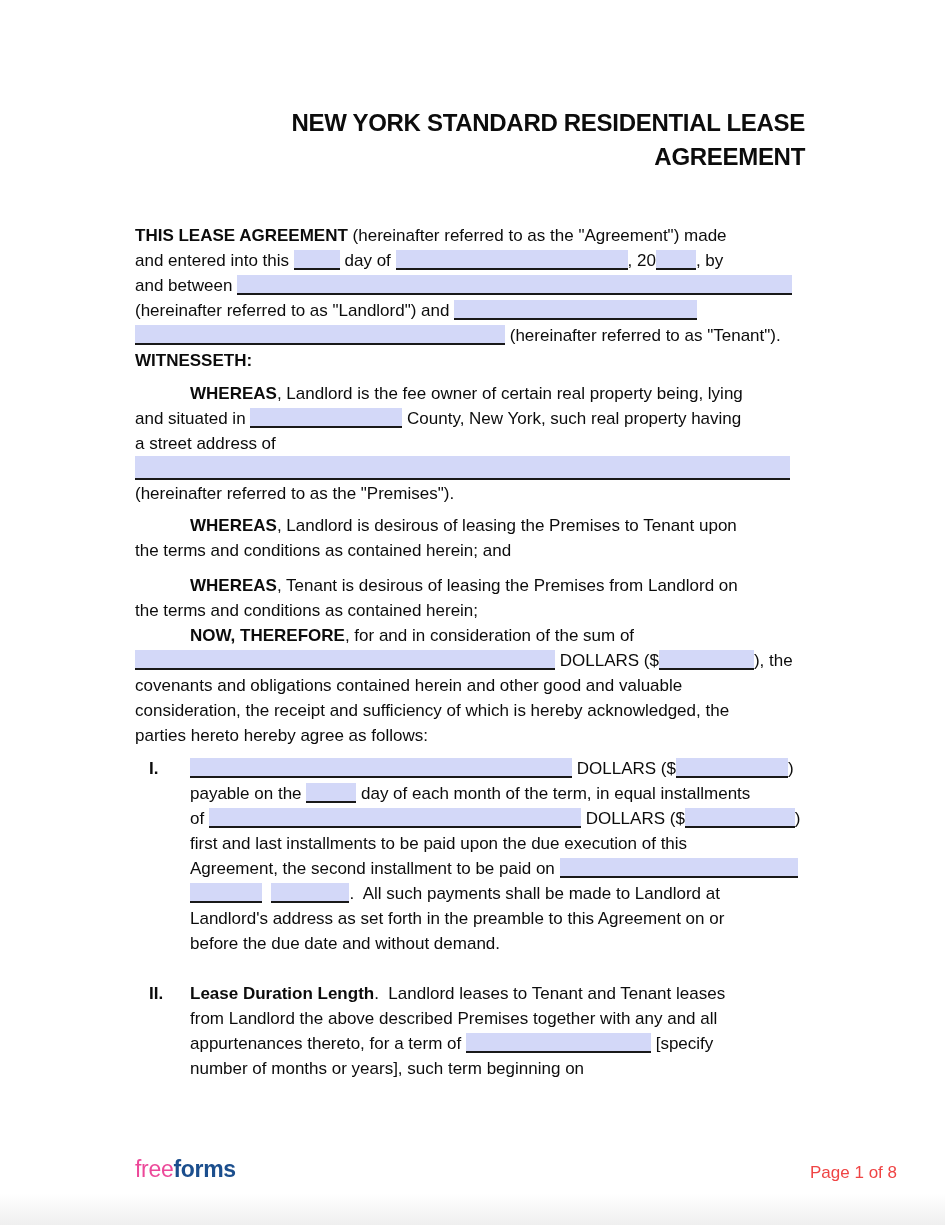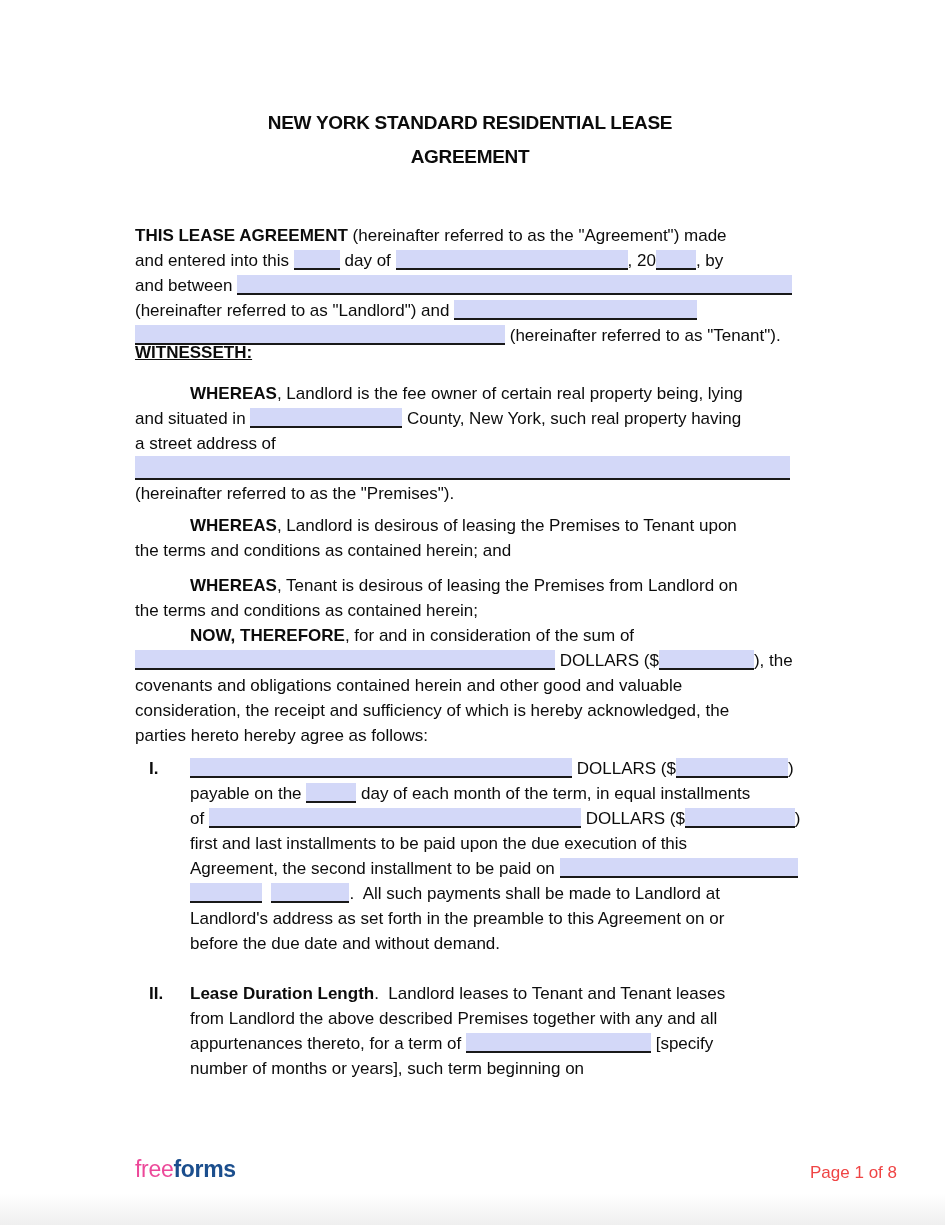--- a/index.html
+++ b/index.html
@@ -12,21 +12,21 @@
     overflow:hidden;
   }
   .page::after{
     content:"";
     position:absolute;left:0;right:0;bottom:0;height:32px;
     background:linear-gradient(#ffffff,#efefef);
     pointer-events:none;
   }
   .doc-title{
     position:absolute;left:135px;top:106px;width:670px;
-    text-align:center;font-weight:bold;font-size:19px;line-height:34px;
+    text-align:right;font-weight:bold;font-size:24px;line-height:34px;
     letter-spacing:-0.3px;
   }
   .content{position:absolute;left:135px;top:0;width:690px;}
   .para{position:absolute;left:0;width:690px;font-size:17px;line-height:25px;}
   .line{height:25px;white-space:pre;}
   .b{font-weight:bold;}
   .blank{
     display:inline-block;
     height:18px;
     background:#d3d8f8;
@@ -60,21 +60,21 @@
   <div class="content">
       <div class="para" style="top: 223px;">
         <div class="lines">
           <div class="line"><span class="b">THIS LEASE AGREEMENT</span><span> (hereinafter referred to as the "Agreement") made</span></div>
           <div class="line"><span>and entered into this </span><span class="blank" style="width: 46px;"></span><span> day of </span><span class="blank" style="width: 232px;"></span><span>, 20</span><span class="blank" style="width: 40px;"></span><span>, by</span></div>
           <div class="line"><span>and between </span><span class="blank" style="width: 555px;"></span></div>
           <div class="line"><span>(hereinafter referred to as "Landlord") and </span><span class="blank" style="width: 243px;"></span></div>
           <div class="line"><span class="blank" style="width: 370px;"></span><span> (hereinafter referred to as "Tenant").</span></div>
         </div>
       </div>
-      <div class="para" style="top: 340px; text-decoration: underline;">
+      <div class="para" style="top: 348px;">
         <div class="lines">
           <div class="line"><span class="b">WITNESSETH:</span></div>
         </div>
       </div>
       <div class="para" style="top: 381px;">
         <div class="lines">
           <div class="line" style="text-indent: 55px;"><span class="b">WHEREAS</span><span>, Landlord is the fee owner of certain real property being, lying</span></div>
           <div class="line"><span>and situated in </span><span class="blank" style="width: 152px;"></span><span> County, New York, such real property having</span></div>
           <div class="line"><span>a street address of</span></div>
           <div class="line"><span class="blank tall" style="width: 655px;"></span></div>

